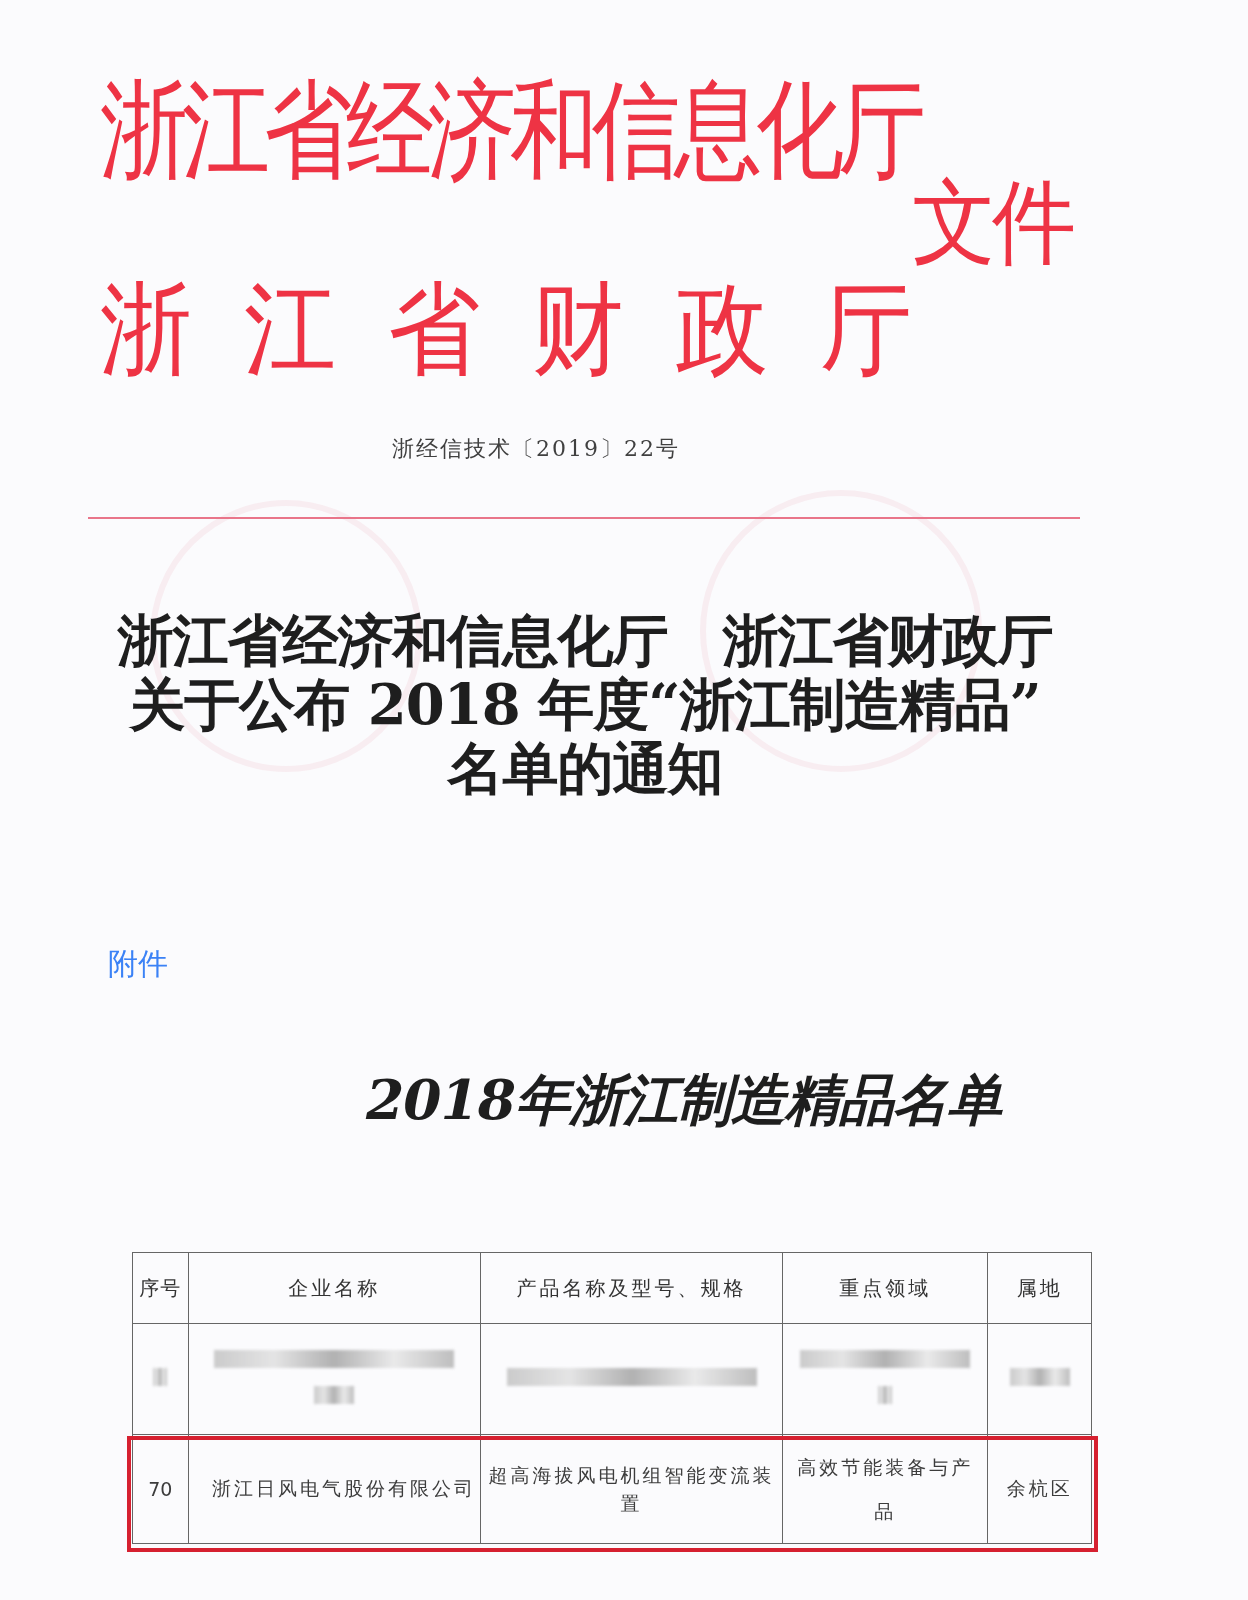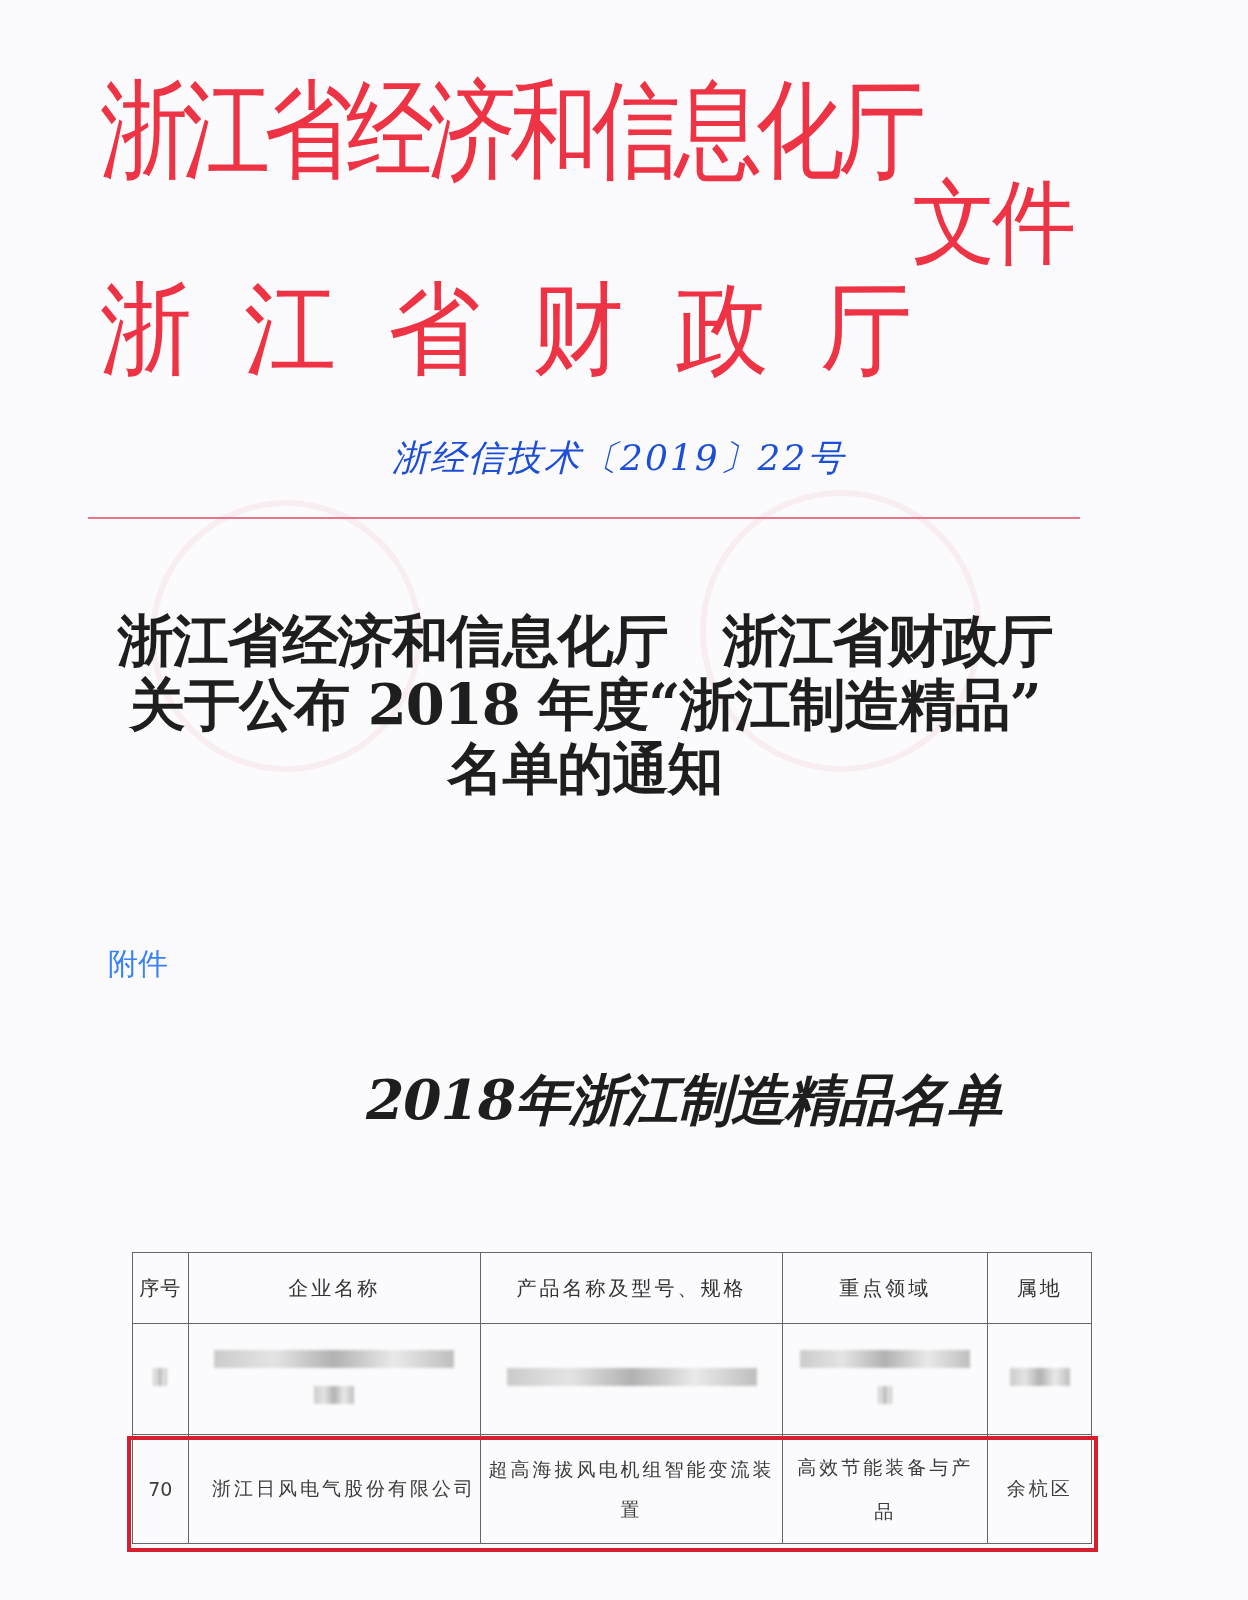--- a/index.html
+++ b/index.html
@@ -24,22 +24,22 @@
   
   .red-head {
     position:absolute; color:#ee3344; font-family:"DejaVu Serif", serif;
     font-weight:normal; white-space:nowrap;
   }
   .head1 { left:100px; top:58px; font-size:88px; letter-spacing:-6px; transform:scaleY(1.22); transform-origin:top left; }
   .head2 { left:100px; top:262px; font-size:92px; letter-spacing:52px; transform:scaleY(1.1); transform-origin:top left; }
   .head-doc { left:912px; top:160px; font-size:84px; letter-spacing:-4px; transform:scaleY(1.1); transform-origin:top left; }
 
   .doc-no {
-    position:absolute; left:392px; top:434px; font-size:36px; color:#1d4ed8;
-    letter-spacing:2px; white-space:nowrap;font-style:italic;
+    position:absolute; left:392px; top:434px; font-size:22px; color:#404040;
+    letter-spacing:2px; white-space:nowrap;
   }
   .red-rule {
     position:absolute; left:88px; top:517px; width:992px; height:2px; background:#e9758a;
   }
 
   .notice-title {
     position:absolute; left:0; width:1170px; text-align:center;
     font-weight:bold; font-size:56px; color:#1e1e1e; white-space:nowrap;
     letter-spacing:-1px;
   }
@@ -55,21 +55,21 @@
   }
   table.list td, table.list th {
     border:1.5px solid #666; text-align:center; vertical-align:middle;
     font-weight:normal; padding:0 4px;
   }
   table.list th { height:70px; font-size:20px; letter-spacing:3px; color:#333; }
   .c1 { width:50px; } .c2 { width:290px;margin-left:36px; } .c3 { width:300px; } .c4 { width:200px; } .c5 { width:100px; }
   .blur-row td { height:110px; }
   .blur-box { display:inline-block; height:18px; background:linear-gradient(90deg,#bbb,#ddd,#999,#e4e4e4,#aaa); filter:blur(1.5px); opacity:0.75; }
   .target-row td { height:108px; letter-spacing:3px; color:#3c3c3c; }
-  .left-align { text-align:left; line-height:40px;border-radius:14px; }
+  .left-align { text-align:left; line-height:28px;border-radius:14px; }
   .highlight {
     position:absolute; left:127px; top:1436px; width:971px; height:116px;
     border:4px solid #d62030; box-sizing:border-box; pointer-events:none;
   }
 </style>
 </head>
 <body>
 
 <div class="ghost" style="left:620px;top:8px;">　　　　　　　　　　</div>
 <div class="stamp" style="left:150px;top:500px;width:260px;height:260px;"></div>

